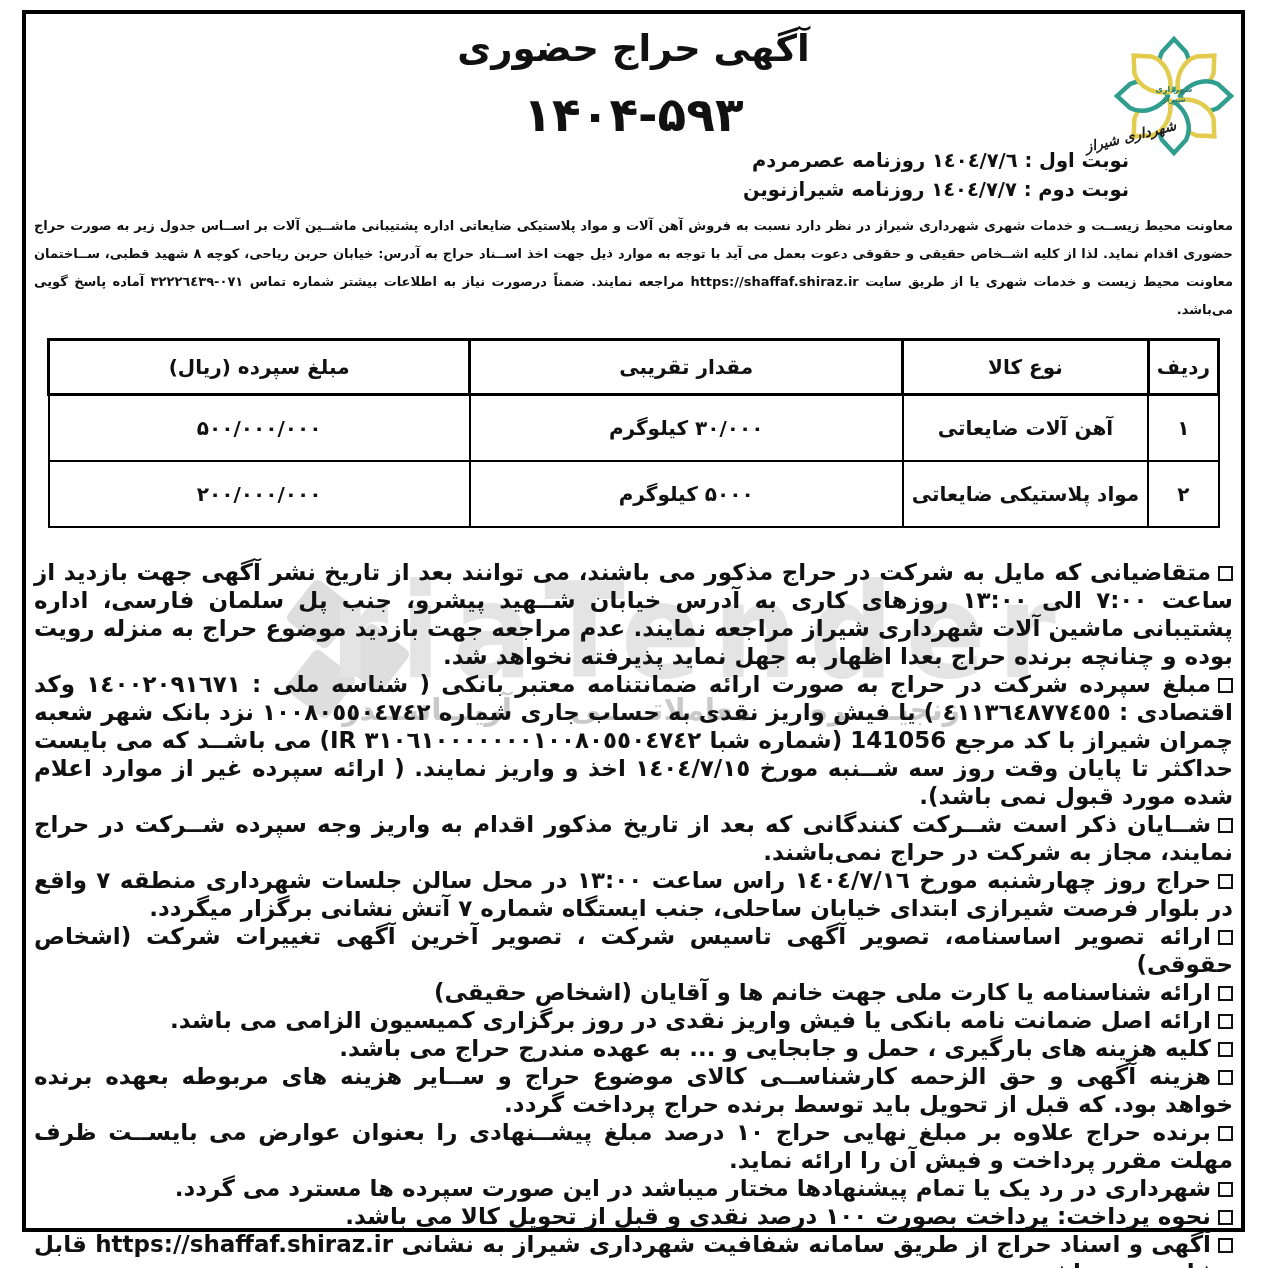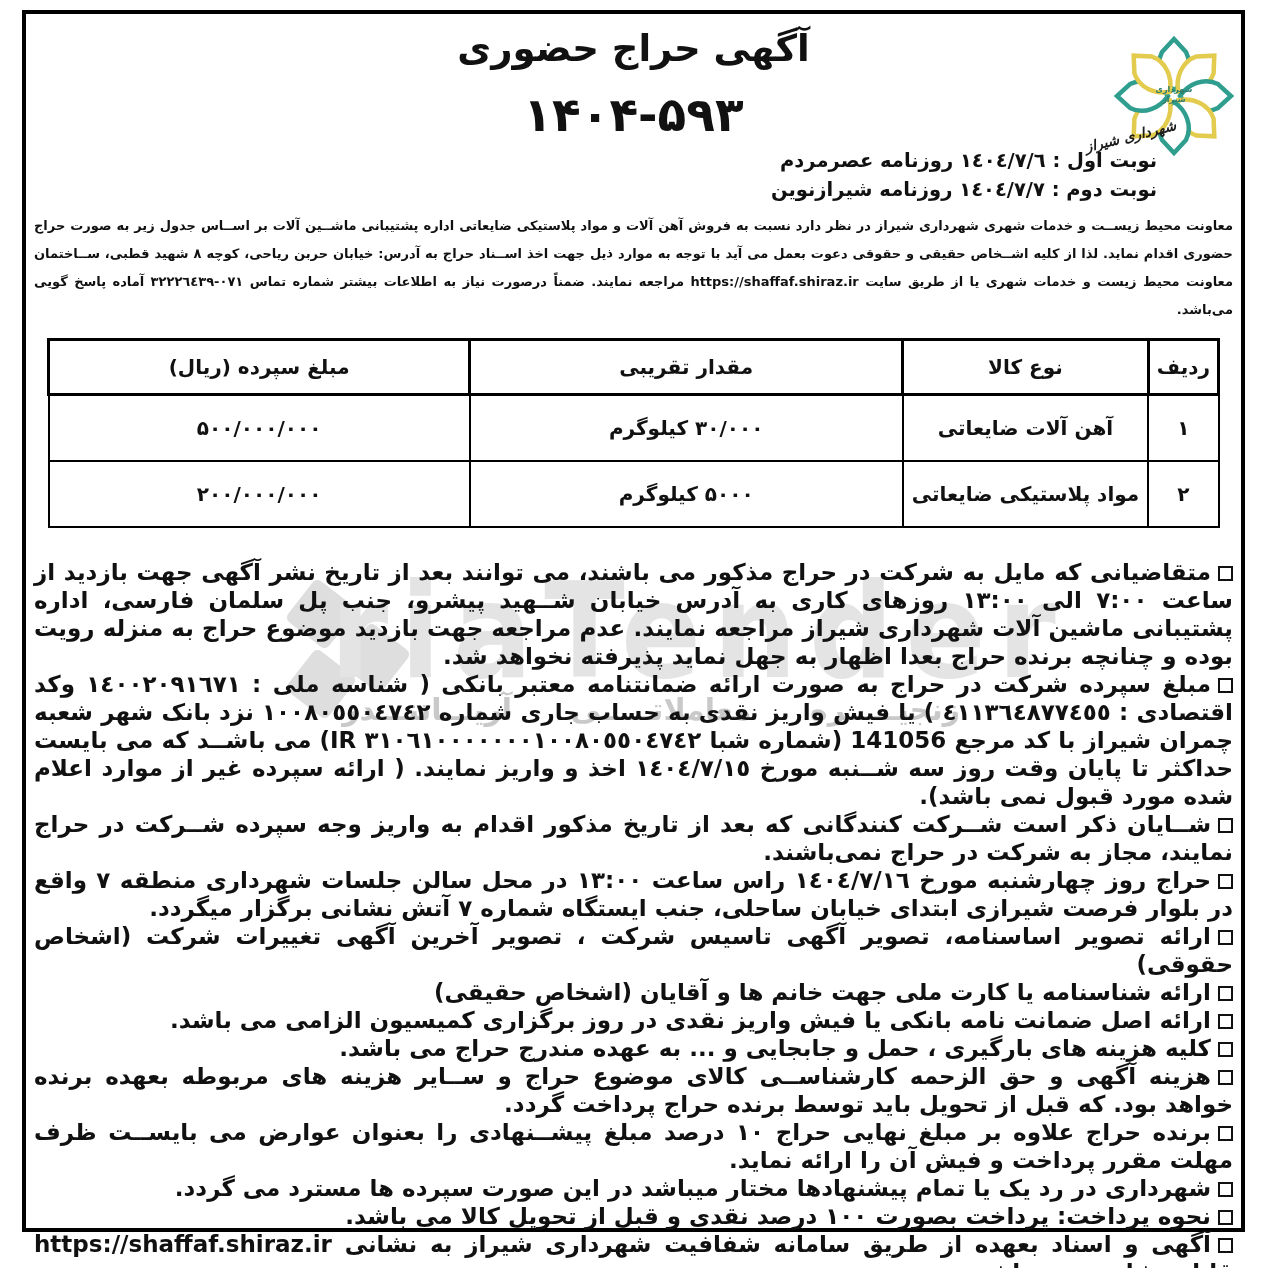--- a/index.html
+++ b/index.html
@@ -23,21 +23,21 @@
     position:absolute;z-index:2;top:10px;left:22px;width:1223px;height:1222px;
     box-sizing:border-box;border:4px solid #000;direction:rtl;padding:2px 8px 0 8px;
   }
   
   .logo{position:absolute;top:18px;left:auto;right:6px;width:122px;height:148px;}
   .logo-sign{position:absolute;right:58px;top:96px;font-size:14px;font-style:italic;
              transform:rotate(-14deg);white-space:nowrap;color:#1c1c1c;}
   
   .title{margin-top:12px;text-align:center;font-size:37px;line-height:1.15;}
   .title-num{text-align:center;font-size:47px;line-height:1.1;margin-top:18px;}
-  .issues{margin-top:6px;margin-left:2px;text-align:right;margin-right:76px;
+  .issues{margin-top:6px;margin-left:2px;text-align:right;margin-right:104px;
           font-size:19.5px;line-height:29px;}
   
   .intro{margin-top:8px;font-size:13px;line-height:27.8px;text-align:justify;}
   
   table{border-collapse:collapse;width:1173px;margin:15px auto 30px auto;
         table-layout:fixed;}
   th,td{border:2px solid #000;text-align:center;vertical-align:middle;
         font-size:20px;font-weight:bold;padding:0 4px;}
   table,th{border-width:3px;}
   th{height:52px;margin-top:36px;}
@@ -182,21 +182,21 @@
     <div class="bullet">
       <span class="sq"></span><span>برنده حراج علاوه بر مبلغ نهایی حراج ١٠ درصد مبلغ پیشــنهادی را بعنوان عوارض می بایســت ظرف مهلت مقرر پرداخت و فیش آن را ارائه نماید.</span>
     </div>
     <div class="bullet">
       <span class="sq"></span><span>شهرداری در رد یک یا تمام پیشنهادها مختار میباشد در این صورت سپرده ها مسترد می گردد.</span>
     </div>
     <div class="bullet">
       <span class="sq"></span><span>نحوه پرداخت: پرداخت بصورت ١٠٠ درصد نقدی و قبل از تحویل کالا می باشد.</span>
     </div>
     <div class="bullet">
-      <span class="sq"></span><span>آگهی و اسناد بعهده از طریق سامانه شفافیت شهرداری شیراز  به نشانی</span>
+      <span class="sq"></span><span>آگهی و اسناد حراج از طریق سامانه شفافیت شهرداری شیراز  به نشانی</span>
       <span class="ltr" dir="ltr">https://shaffaf.shiraz.ir</span>
       <span>قابل مشاهده می باشد.</span>
     </div>
   </div>
 
   <div class="footer">
     <span class="ad-id">شناسه آگهی: ٢٠١٠٩٢٤</span>
     <span class="dept">اداره کل ارتباطات و امور بین الملل شهرداری شیراز</span>
   </div>
 

